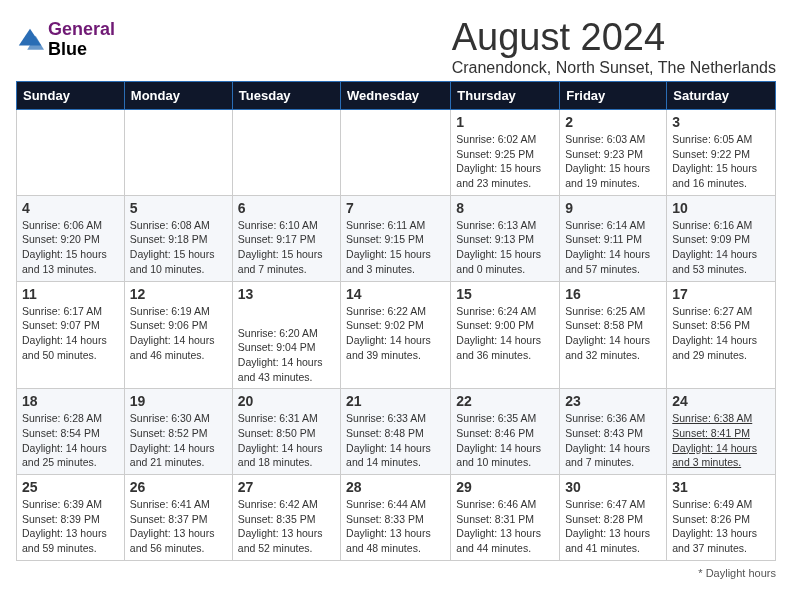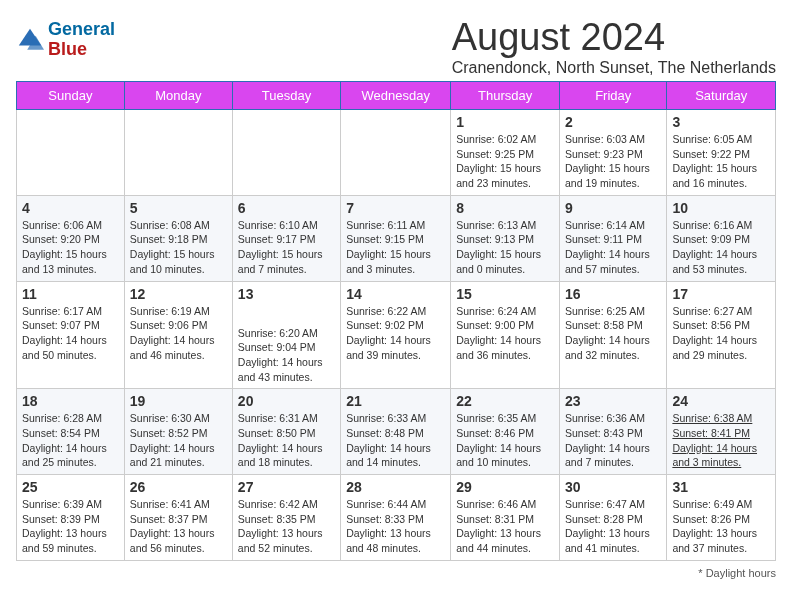--- a/index.html
+++ b/index.html
@@ -22,26 +22,26 @@
       margin-top: 4px;
     }
     .logo-text {
       display: flex;
       flex-direction: column;
       line-height: 1.1;
     }
     .logo-general {
       font-size: 18px;
       font-weight: bold;
-      color: #0369a1;
+      color: #701a75;
     }
     .logo-blue {
       font-size: 18px;
       font-weight: bold;
-      color: #b91c1c;
+      color: #000000;
     }
     .logo-icon {
       width: 28px;
       height: 28px;
       margin-right: 4px;
     }
     .title-block {
       text-align: left;
     }
     .month-title {
@@ -52,26 +52,26 @@
     .subtitle {
       font-size: 16px;
       color: #333;
     }
     .calendar-table {
       width: 100%;
       border-collapse: collapse;
       font-size: 11px;
     }
     .calendar-table th {
-      background-color: #d946ef;
+      background-color: #0f172a;
       color: #fff;
-      text-align: center;
+      text-align: left;
       padding: 6px 6px;
       font-size: 13px;
-      font-weight: normal;
+      font-weight: bold;
       border: 1px solid #2a6db5;
     }
     .calendar-table td {
       border: 1px solid #ccc;
       vertical-align: top;
       padding: 4px 5px;
       width: 113px;
       min-height: 80px;
       height: 80px;
       background: #fff;

